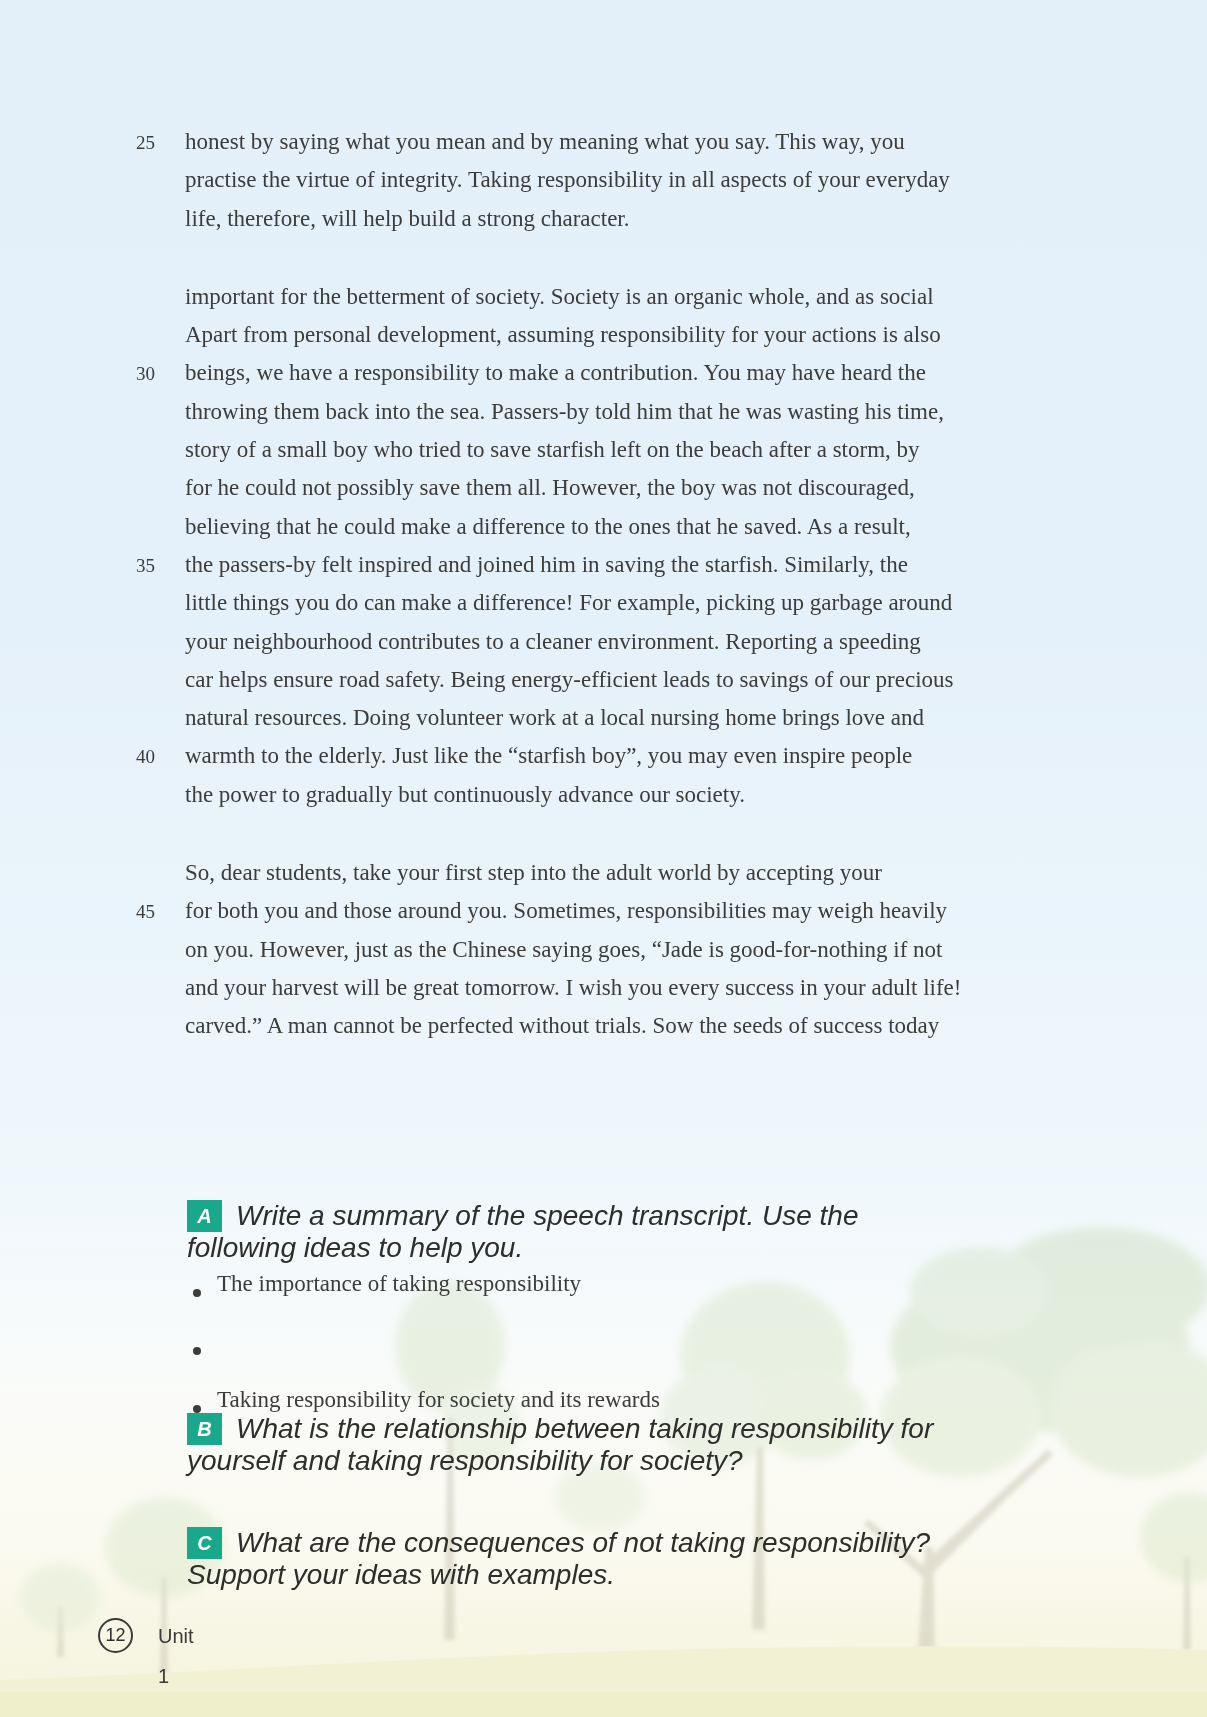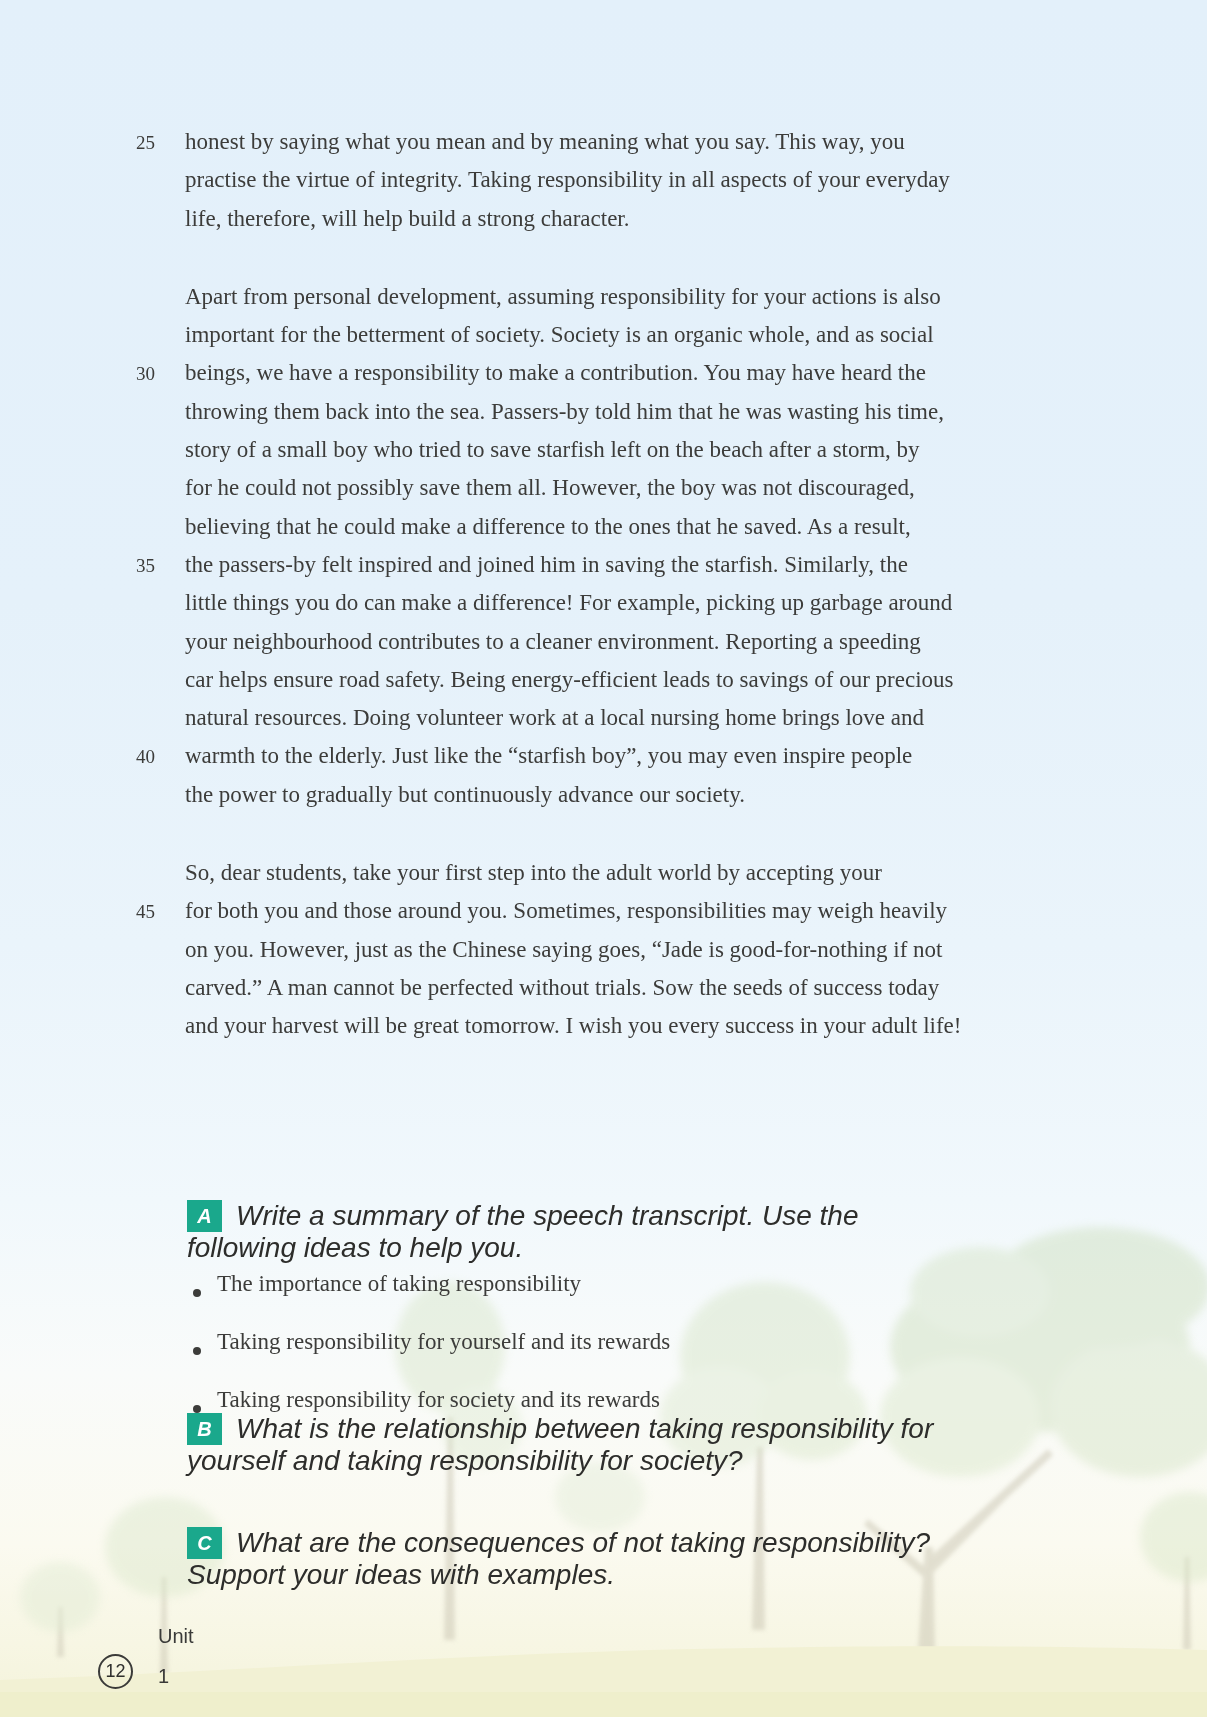--- a/index.html
+++ b/index.html
@@ -117,21 +117,20 @@
     border: 2px solid #3b3b39;
     border-radius: 50%;
     box-sizing: border-box;
     display: flex;
     align-items: center;
     justify-content: center;
     font-family: "Liberation Sans", sans-serif;
     font-size: 18px;
     color: #2f2f2d;
     background: transparent;
-    margin-top: 36px;
   }
   .unit-label {
     position: absolute;
     left: 158px;
     top: 0;
     line-height: 40px;
     font-family: "Liberation Sans", sans-serif;
     font-size: 20px;
     color: #3a3a38;
   }
@@ -186,57 +185,56 @@
     </g>
   </svg>
 
   <main class="transcript">
       <div class="paragraph">
         <div class="t-line">honest by saying what you mean and by meaning what you say. This way, you<span class="lineno">25</span></div>
         <div class="t-line">practise the virtue of integrity. Taking responsibility in all aspects of your everyday</div>
         <div class="t-line">life, therefore, will help build a strong character.</div>
       </div>
       <div class="paragraph">
+        <div class="t-line">important for the betterment of society. Society is an organic whole, and as social</div>
         <div class="t-line">Apart from personal development, assuming responsibility for your actions is also</div>
-        <div class="t-line">important for the betterment of society. Society is an organic whole, and as social</div>
         <div class="t-line">beings, we have a responsibility to make a contribution. You may have heard the<span class="lineno">30</span></div>
         <div class="t-line">throwing them back into the sea. Passers-by told him that he was wasting his time,</div>
         <div class="t-line">story of a small boy who tried to save starfish left on the beach after a storm, by</div>
         <div class="t-line">for he could not possibly save them all. However, the boy was not discouraged,</div>
         <div class="t-line">believing that he could make a difference to the ones that he saved. As a result,</div>
         <div class="t-line">the passers-by felt inspired and joined him in saving the starfish. Similarly, the<span class="lineno">35</span></div>
         <div class="t-line">little things you do can make a difference! For example, picking up garbage around</div>
         <div class="t-line">your neighbourhood contributes to a cleaner environment. Reporting a speeding</div>
         <div class="t-line">car helps ensure road safety. Being energy-efficient leads to savings of our precious</div>
         <div class="t-line">natural resources. Doing volunteer work at a local nursing home brings love and</div>
         <div class="t-line">warmth to the elderly. Just like the “starfish boy”, you may even inspire people<span class="lineno">40</span></div>
         <div class="t-line">the power to gradually but continuously advance our society.</div>
       </div>
       <div class="paragraph">
         <div class="t-line">So, dear students, take your first step into the adult world by accepting your</div>
         <div class="t-line">for both you and those around you. Sometimes, responsibilities may weigh heavily<span class="lineno">45</span></div>
         <div class="t-line">on you. However, just as the Chinese saying goes, “Jade is good-for-nothing if not</div>
+        <div class="t-line">and your harvest will be great tomorrow. I wish you every success in your adult life!</div>
         <div class="t-line">carved.” A man cannot be perfected without trials. Sow the seeds of success today</div>
-        <div class="t-line">and your harvest will be great tomorrow. I wish you every success in your adult life!</div>
       </div>
     </main>
 
   <section class="exercise ex-a">
     <span class="badge">A</span>
     <p class="prompt">Write a summary of the speech transcript. Use the following ideas to help you.</p>
   </section>
 
   <ul class="bullets">
       <li>
         <span class="dot"></span>
         <span>The importance of taking responsibility</span>
       </li>
       <li>
         <span class="dot"></span>
-        <span>Taking responsibility for yourself and its rewards</span>
       </li>
       <li>
         <span class="dot"></span>
         <span>Taking responsibility for society and its rewards</span>
       </li>
     </ul>
 
   <section class="exercise ex-b">
     <span class="badge">B</span>
     <p class="prompt">What is the relationship between taking responsibility for yourself and taking responsibility for society?</p>

